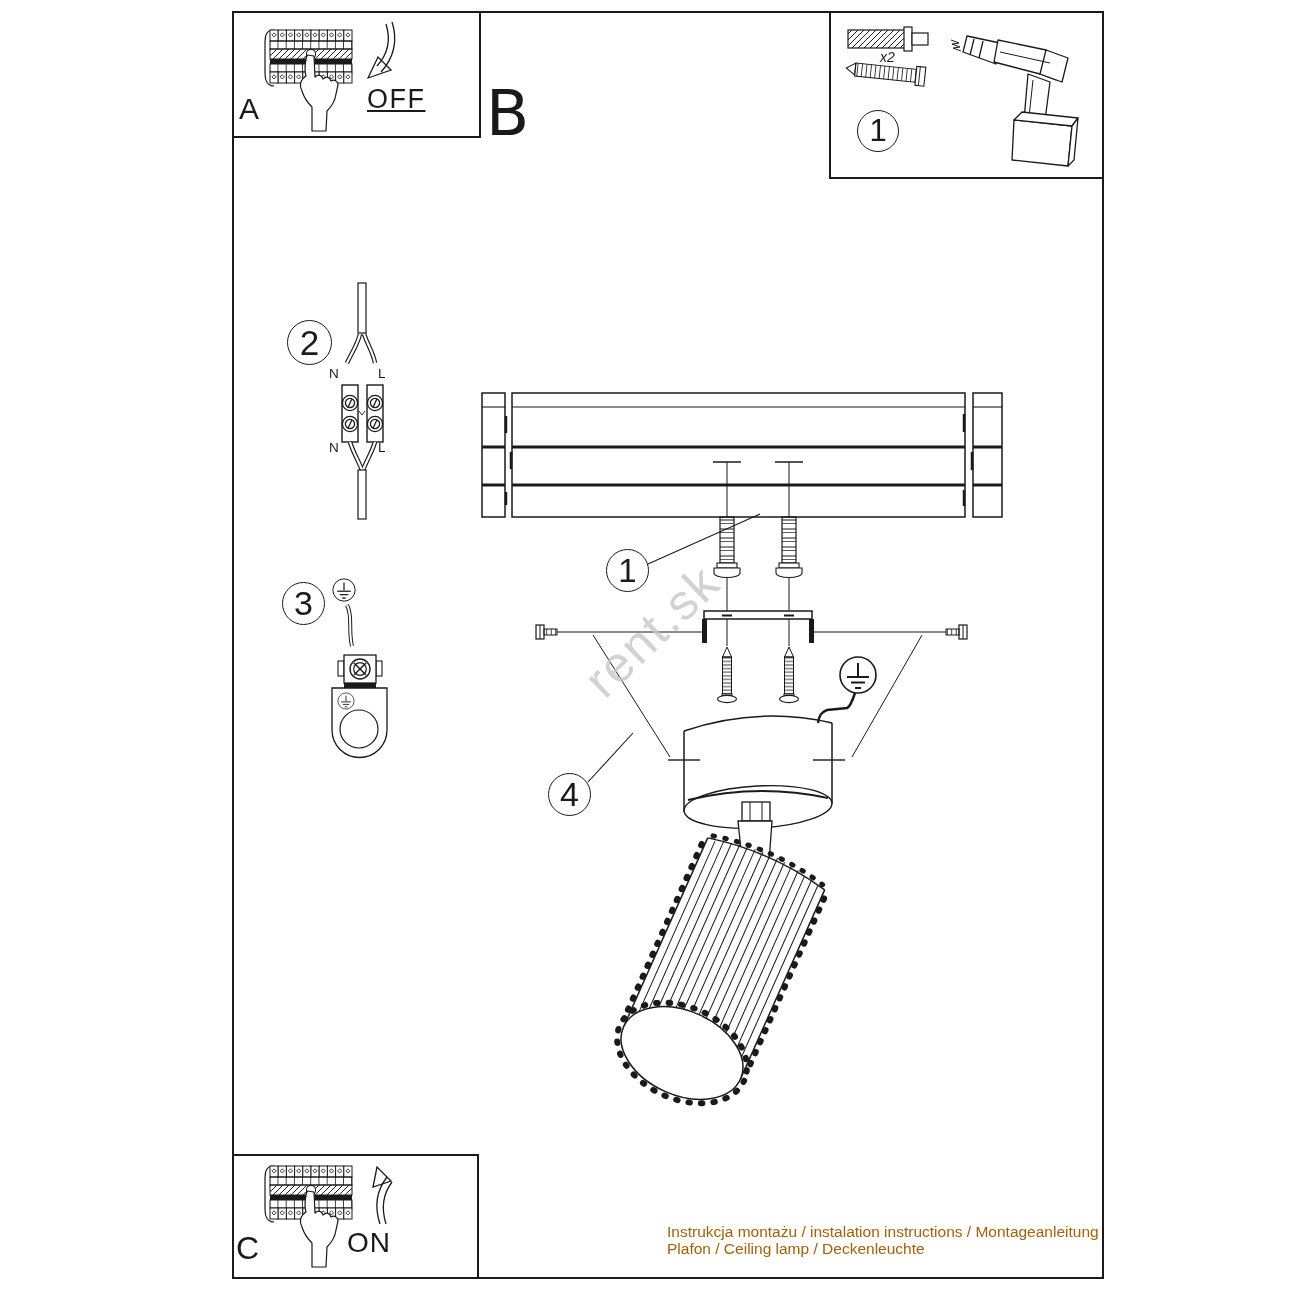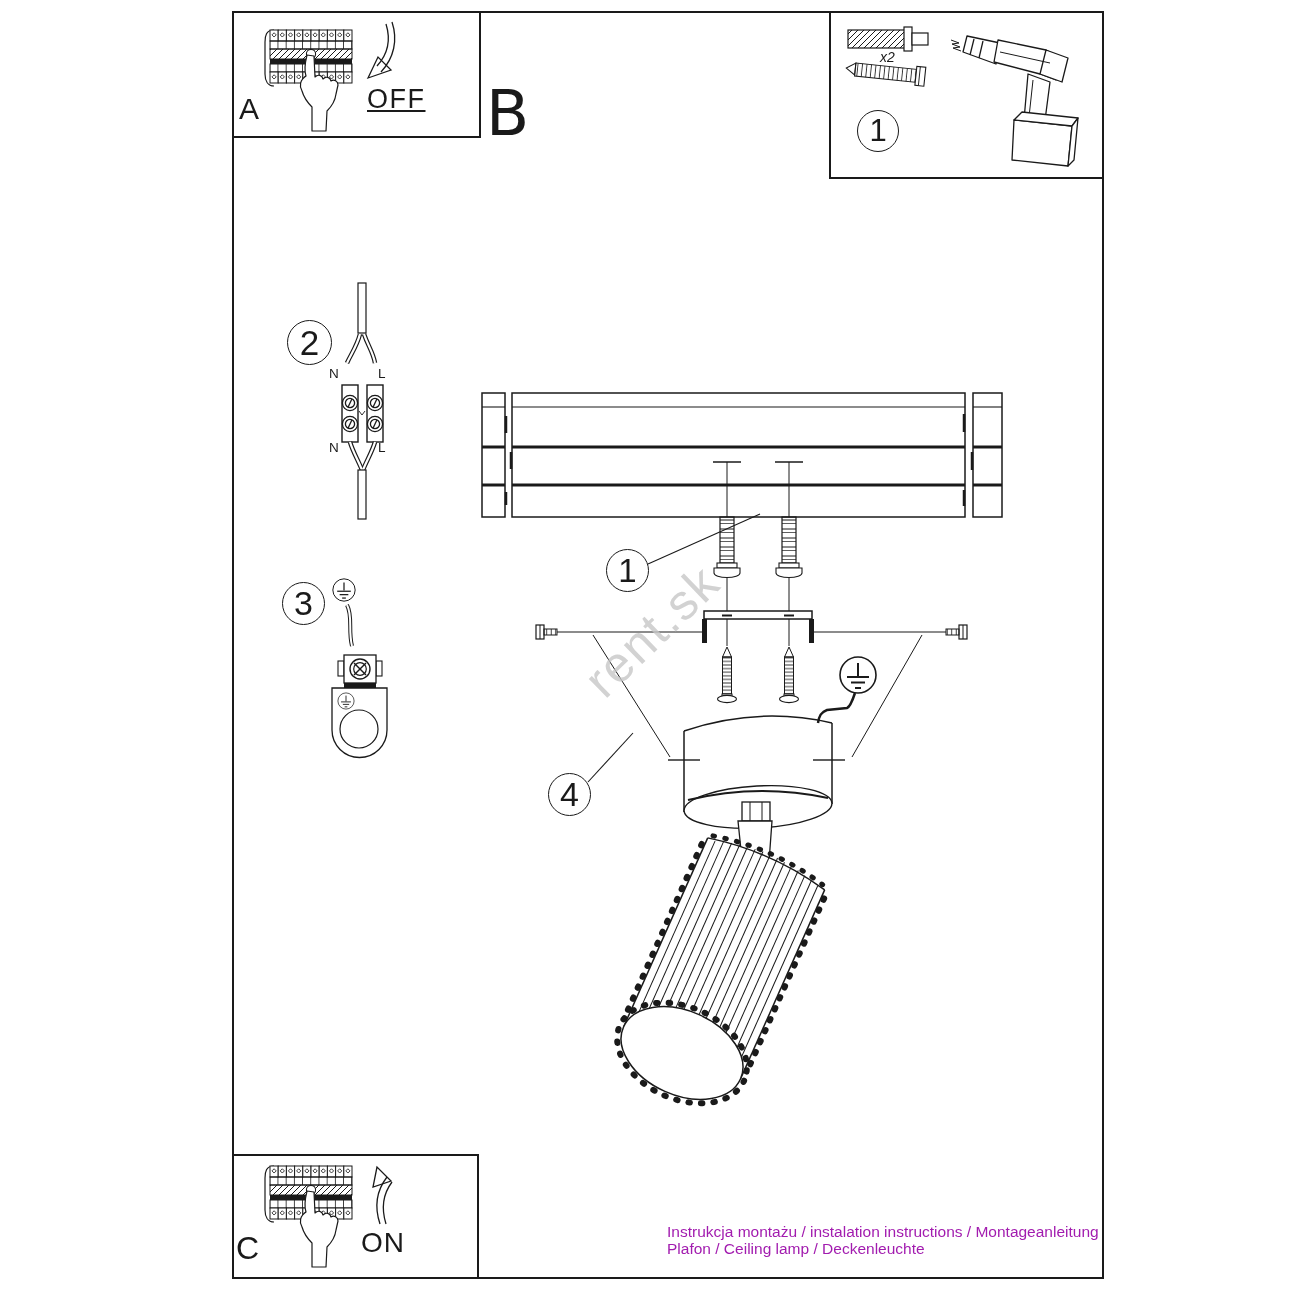--- a/index.html
+++ b/index.html
@@ -4,35 +4,35 @@
 <style>
   html,body{margin:0;padding:0;background:#fff;}
   .page{position:relative;width:1300px;height:1300px;background:#fff;overflow:hidden;
         font-family:"Liberation Sans",sans-serif;color:#1a1a1a;}
   .art{position:absolute;left:0;top:0;}
   .lbl{position:absolute;white-space:nowrap;line-height:1;}
   .lbl-a{left:239px;top:94px;font-size:30px;}
   .lbl-b{left:486px;top:82px;font-size:63px;font-family:"DejaVu Sans",sans-serif;}
   .lbl-c{left:236px;top:1232px;font-size:32px;}
   .lbl-off{left:367px;top:86px;font-size:27px;letter-spacing:1.5px;text-decoration:underline;}
-  .lbl-on{left:361px;top:1229px;font-size:28px;letter-spacing:1px;}
+  .lbl-on{left:347px;top:1229px;font-size:28px;letter-spacing:1px;}
   .lbl-x2{left:880px;top:50px;font-size:14px;font-style:italic;}
   .wl{position:absolute;font-size:13.5px;line-height:1;}
   .wl-ntop{left:329px;top:367px;} .wl-ltop{left:378px;top:367px;}
   .wl-nbot{left:329px;top:441px;} .wl-lbot{left:378px;top:441px;}
   .step-circle{position:absolute;box-sizing:border-box;border:1.6px solid #1a1a1a;border-radius:50%;
         background:#fff;display:flex;align-items:center;justify-content:center;}
   .sc-tb{left:857px;top:110px;width:42px;height:42px;font-size:31px;}
   .sc-1{left:606px;top:549px;width:43px;height:43px;font-size:33px;}
   .sc-2{left:287px;top:320px;width:45px;height:45px;font-size:35px;}
   .sc-3{left:282px;top:582px;width:43px;height:43px;font-size:34px;}
   .sc-4{left:548px;top:773px;width:43px;height:43px;font-size:34px;}
   .watermark{position:absolute;left:552px;top:602px;width:200px;text-align:center;
         transform:rotate(-44deg);font-size:50px;letter-spacing:2px;color:#c7c7c7;opacity:.8;}
-  .footer{position:absolute;left:667px;font-size:15.5px;line-height:1;color:#a21caf;}
+  .footer{position:absolute;left:667px;font-size:15.5px;line-height:1;color:#a16207;}
   .footer-1{top:1224px;} .footer-2{top:1241px;}
 </style>
 </head>
 <body>
 
 <div class="page">
 
 <svg class="art" width="1300" height="1300" viewBox="0 0 1300 1300">
   <defs>
     <pattern id="hatch5" width="6" height="6" patternUnits="userSpaceOnUse">

